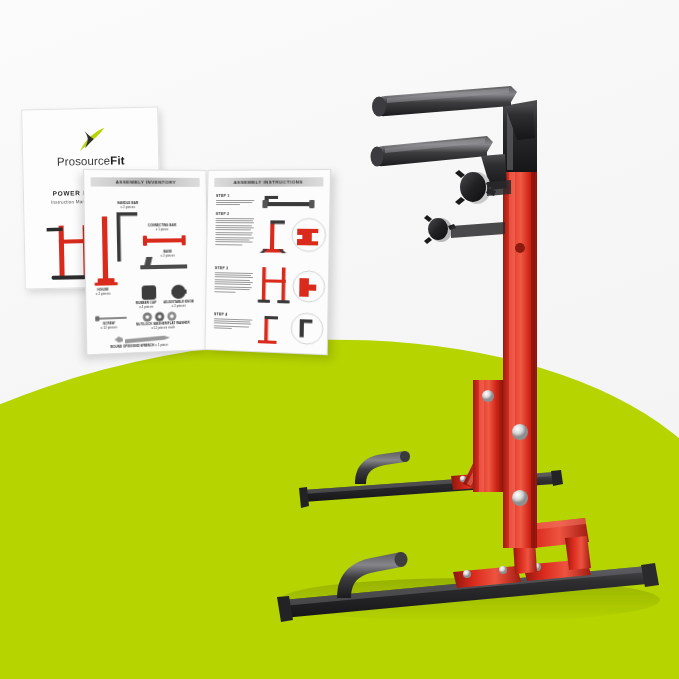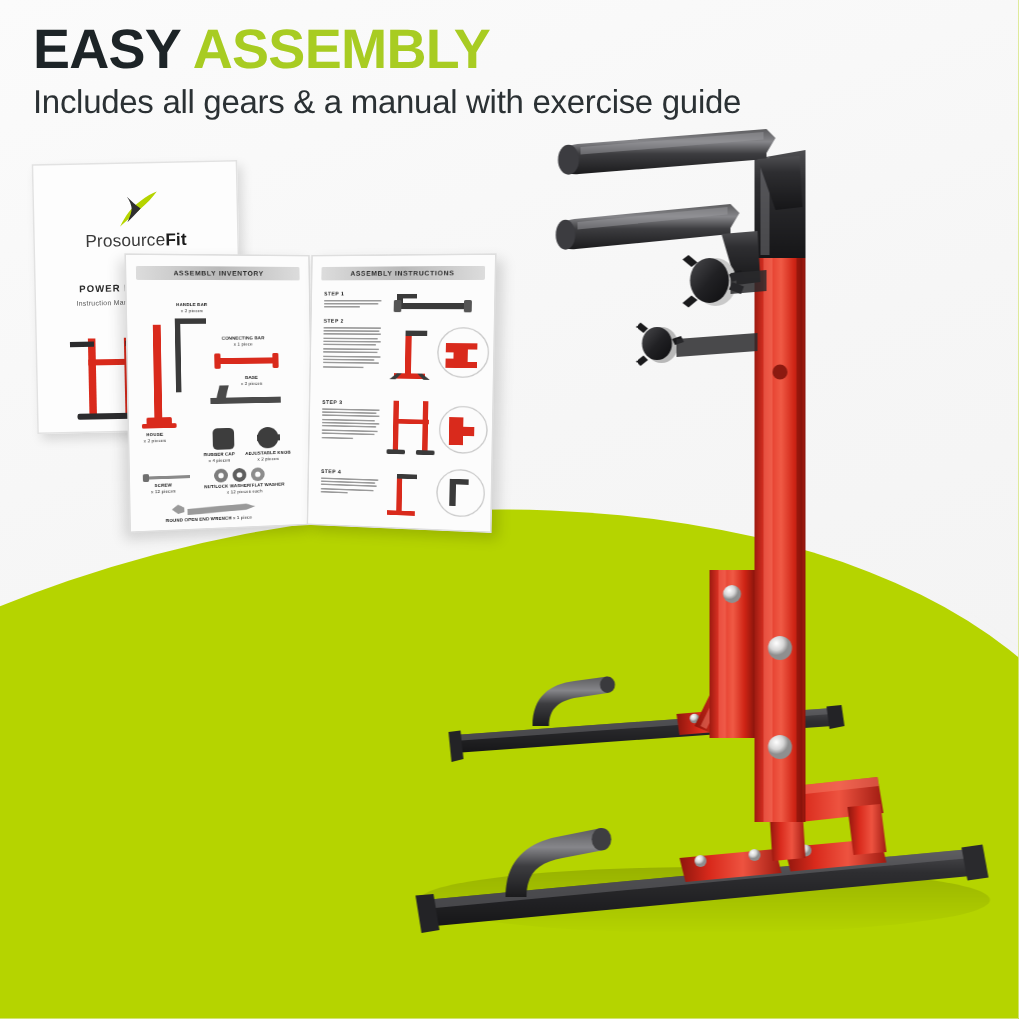--- a/index.html
+++ b/index.html
@@ -142,25 +142,20 @@
   .product svg { display:block; }
 </style>
 </head>
 <body>
 
 <div id="stage">
 
   <div class="green-arc-shadow"></div>
   <div class="green-arc"></div>
 
-  <div class="headline">
-    <span class="hl-dark">EASY</span>
-    <span class="hl-green">ASSEMBLY</span>
-  </div>
-  <div class="subheadline">Includes all gears &amp; a manual with exercise guide</div>
 
   <div class="cover-sheet">
     <div class="logo-wrap">
       <div class="logo-mark">
         <svg width="34" height="26" viewBox="0 0 34 26">
           <path d="M6 24 C10 16 14 11 20 7 C24 4 28 2 31 1 C28 5 24 9 19 13 C14 17 9 21 6 24 Z" fill="#b5d400"></path>
           <path d="M11 4 C14 7 17 10 20 12 C17 15 14 18 11 21 C13 17 14 14 14 12 C14 10 13 7 11 4 Z" fill="#2f2f2f"></path>
         </svg>
       </div>
       <div class="logo-text">

